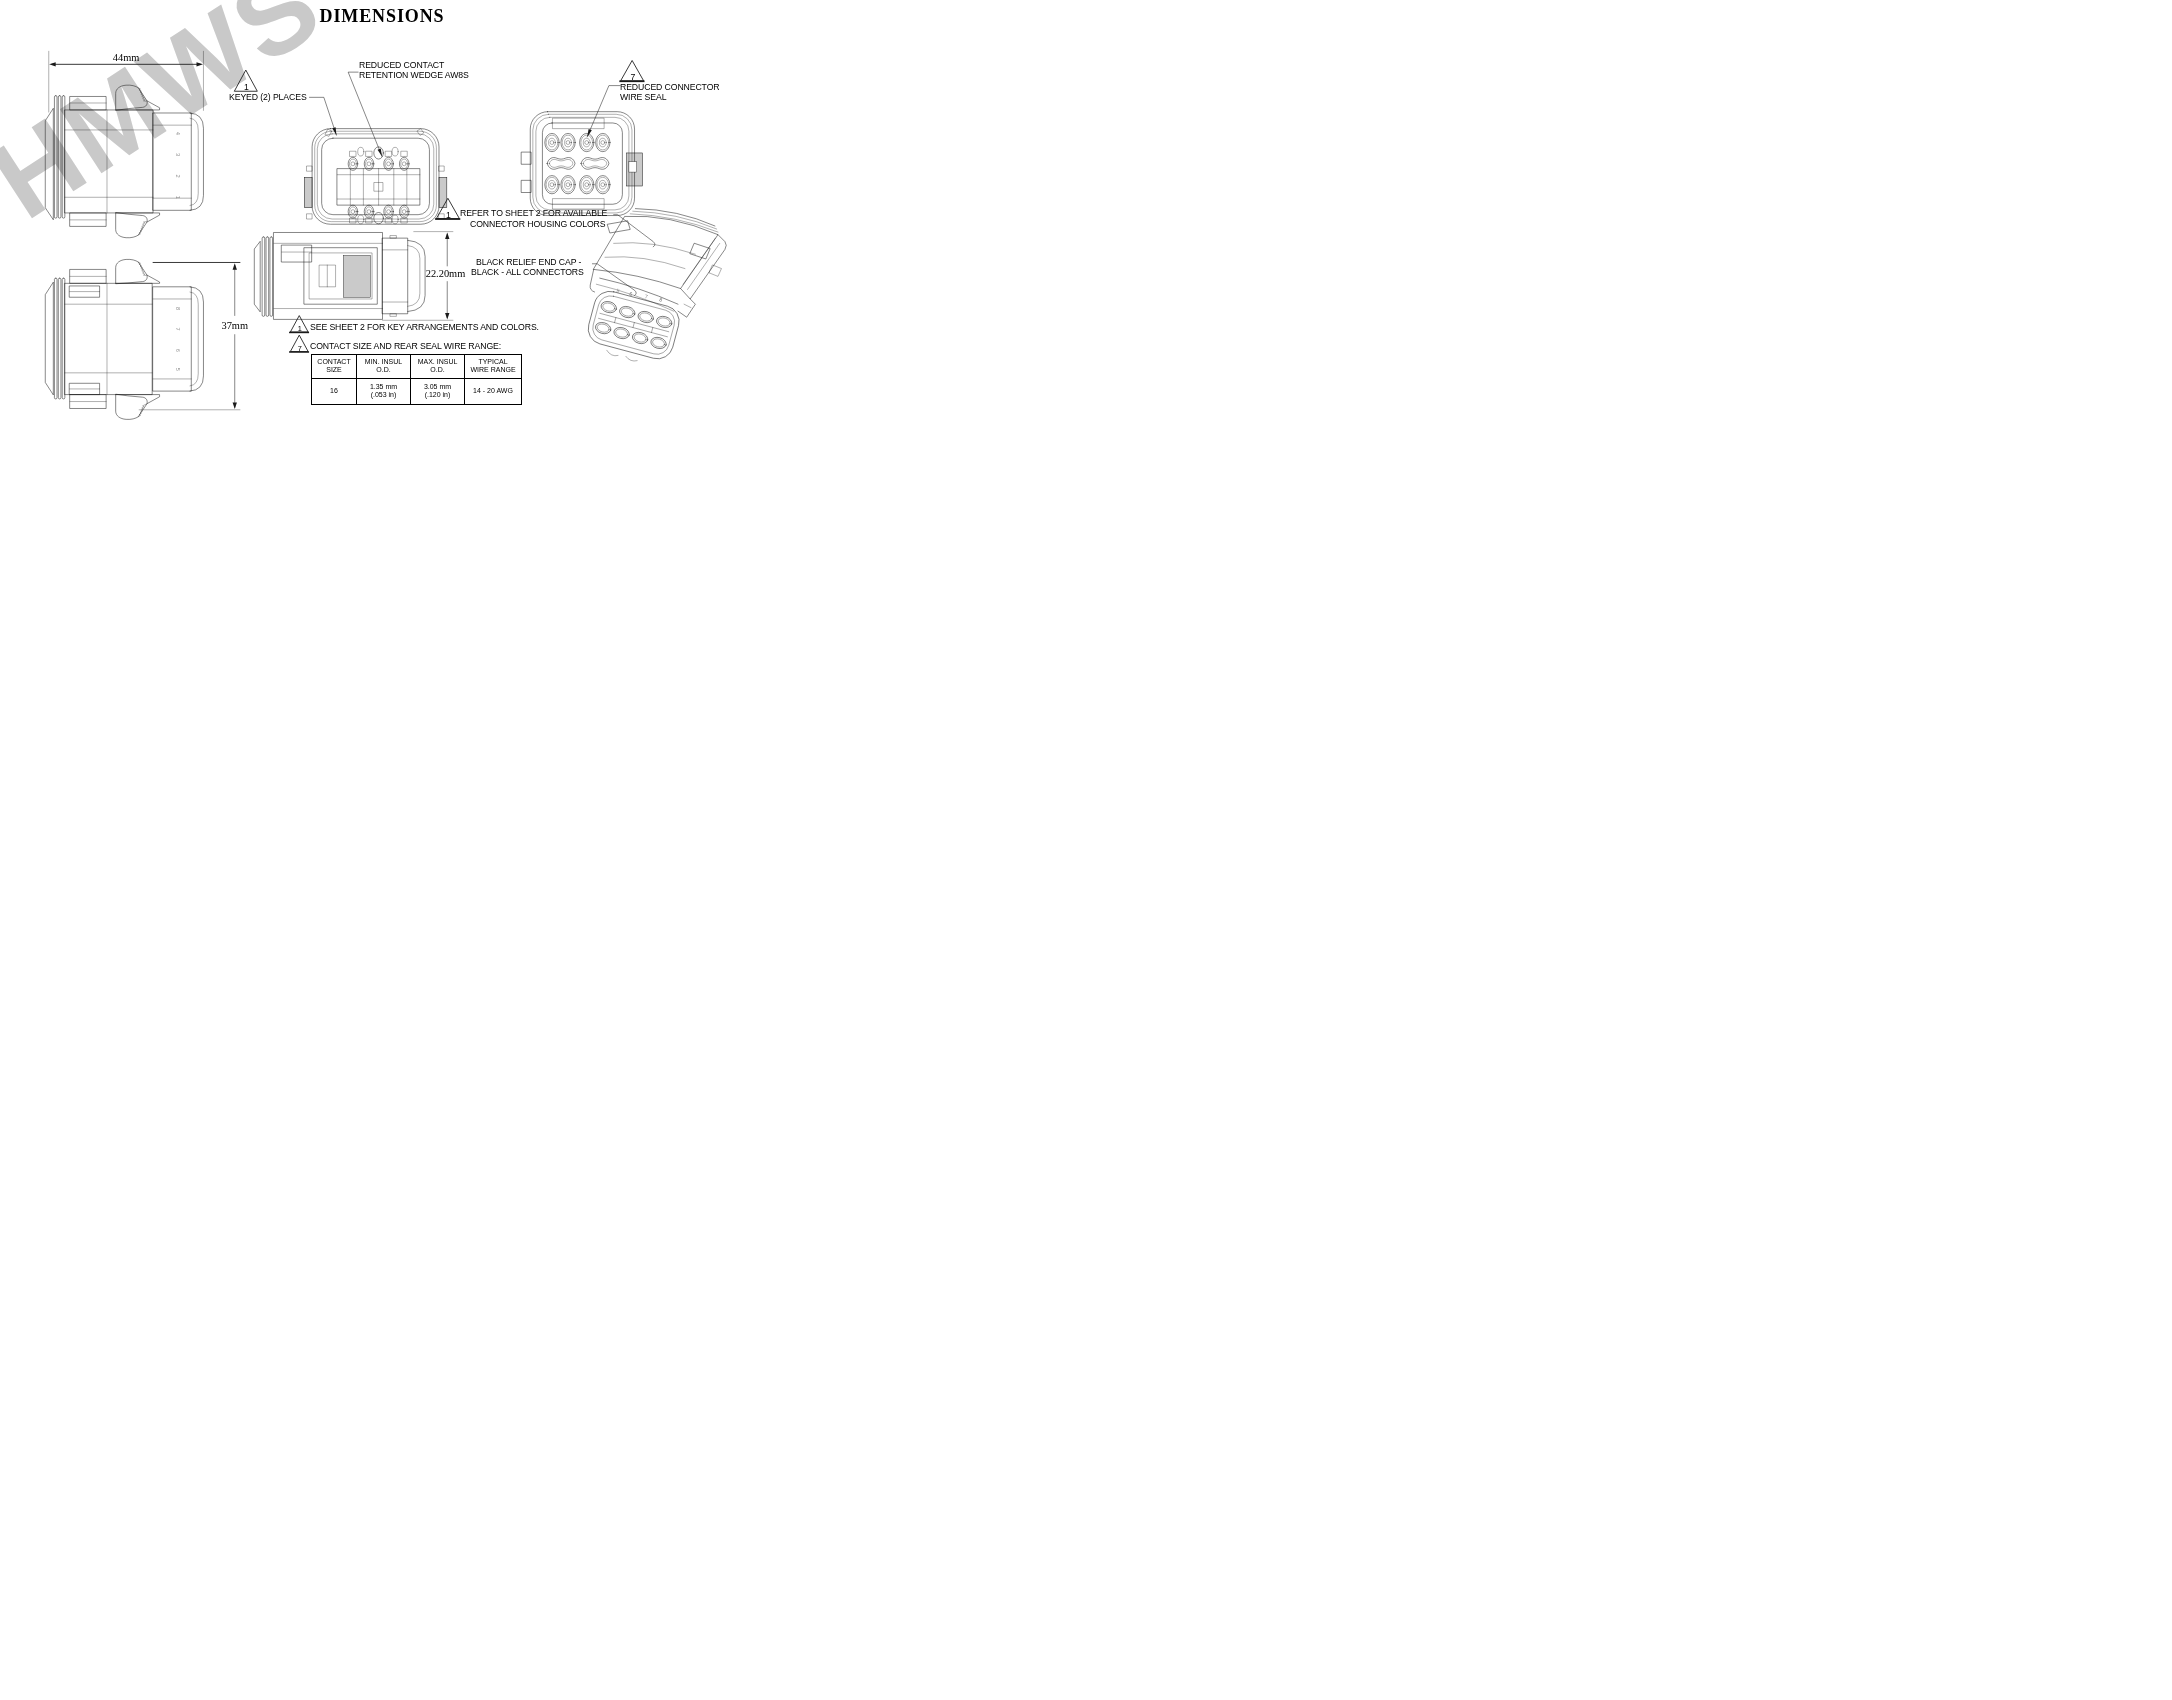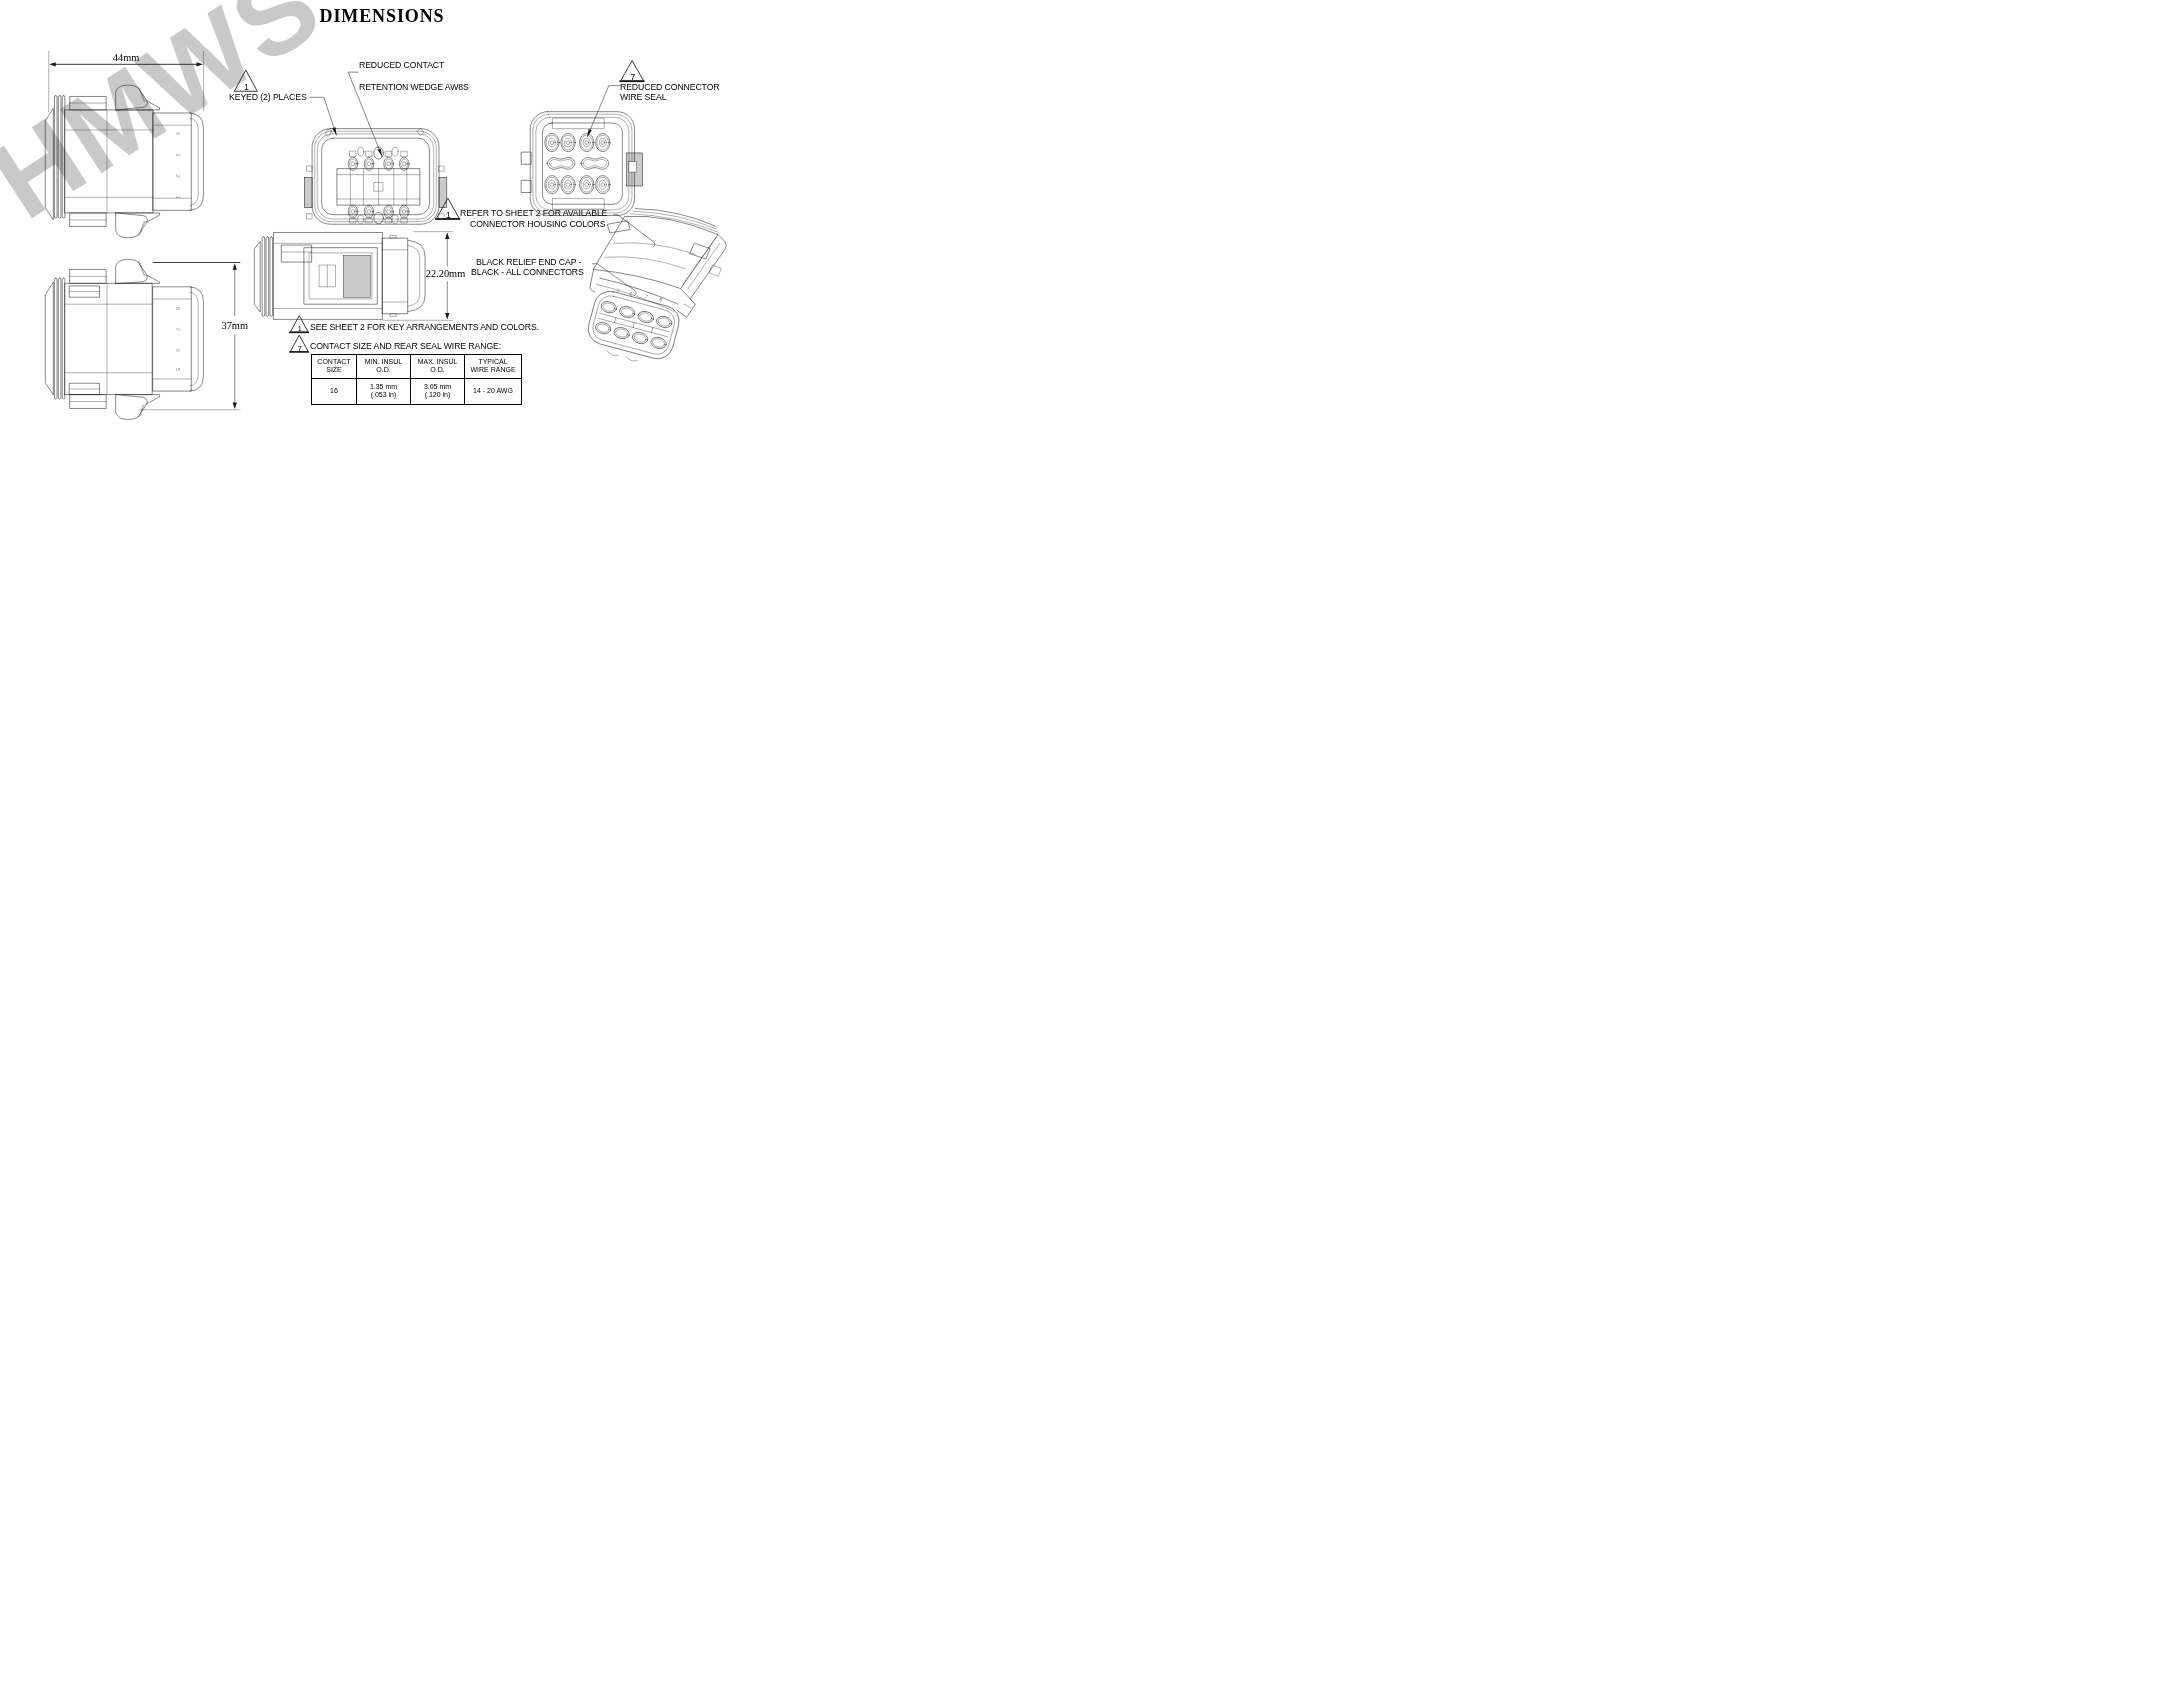--- a/index.html
+++ b/index.html
@@ -413,21 +413,21 @@
       <polygon class="f" points="879,360 868.6,344.8 876,341.8"></polygon>
       <path class="s" d="M1427,197 H1401 L1351,315"></path>
       <polygon class="f" points="1351,315 1354.3,296.8 1361.7,300"></polygon>
       <path class="s" d="M1412,494 H1421 L1503,556 q8,7 0,12"></path>
       <path class="s" d="M1363,607 H1374 L1460,668 q8,7 0,12"></path>
     </g>
   </svg>
 
   <div class="note" style="left:229px;top:92px">KEYED (2) PLACES</div>
   <div class="note" style="left:359px;top:60px">REDUCED CONTACT</div>
-  <div class="note" style="left:359px;top:82px">RETENTION WEDGE AW8S</div>
+  <div class="note" style="left:359px;top:70px">RETENTION WEDGE AW8S</div>
   <div class="note" style="left:620px;top:82px">REDUCED CONNECTOR</div>
   <div class="note" style="left:620px;top:92px">WIRE SEAL</div>
   <div class="note" style="left:460px;top:208px">REFER TO SHEET 2 FOR AVAILABLE</div>
   <div class="note" style="left:470px;top:219px">CONNECTOR HOUSING COLORS</div>
   <div class="note" style="left:476px;top:257px">BLACK RELIEF END CAP -</div>
   <div class="note" style="left:471px;top:267px">BLACK - ALL CONNECTORS</div>
   <div class="note" style="left:310px;top:322px">SEE SHEET 2 FOR KEY ARRANGEMENTS AND COLORS.</div>
   <div class="note" style="left:310px;top:341px">CONTACT SIZE AND REAR SEAL WIRE RANGE:</div>
 
   <table id="spec-table">

